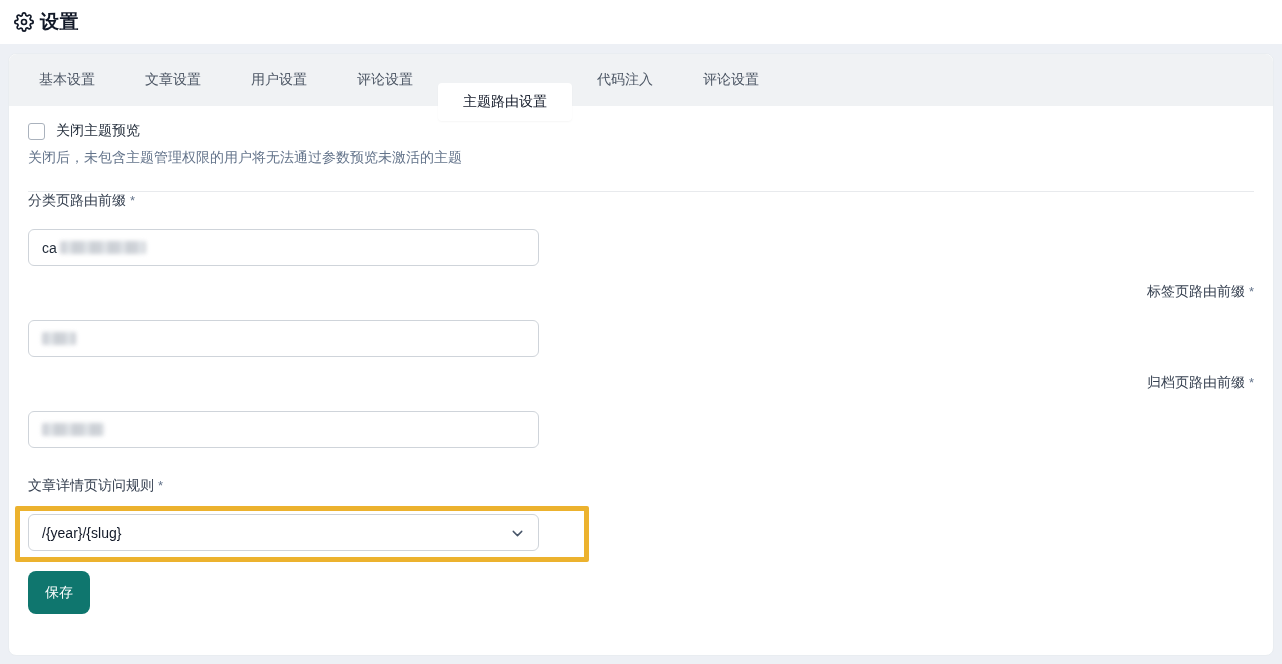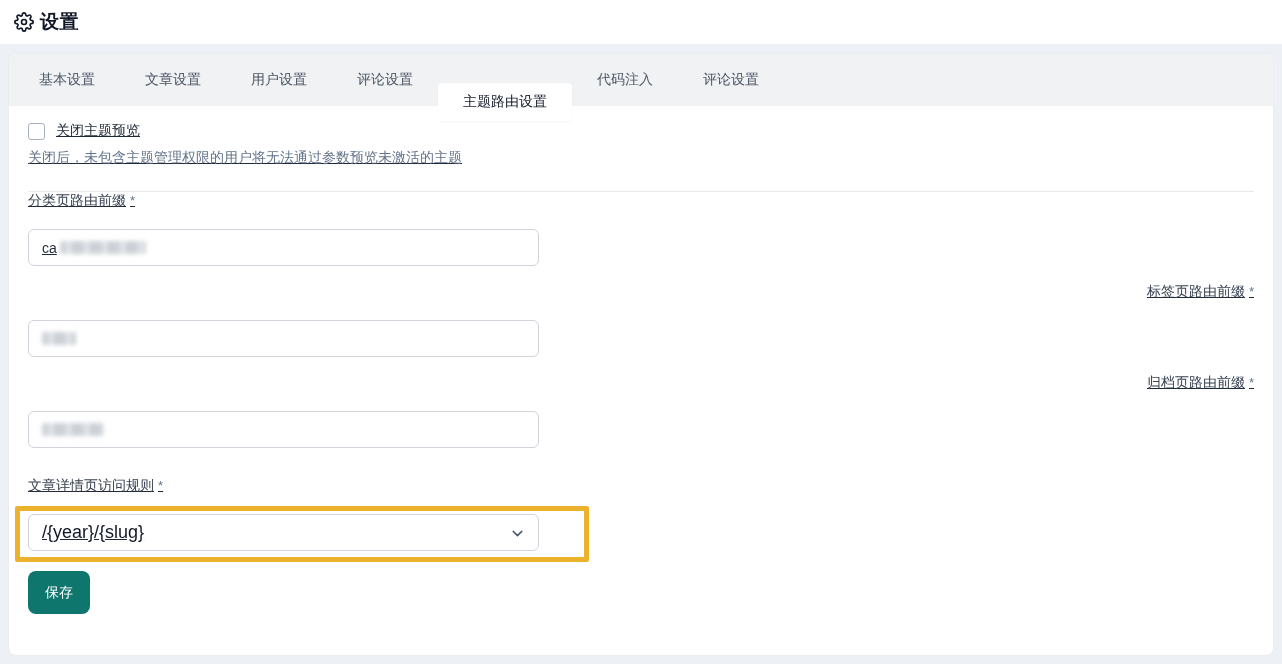--- a/index.html
+++ b/index.html
@@ -32,21 +32,21 @@
     padding:10px 25px; font-size:14px; color:#4b5563; cursor:pointer;
     border-radius:4px; white-space:nowrap;
   }
   .tab.active {
     background:#ffffff; color:#111827; font-weight:500;
     box-shadow:0 1px 2px rgba(0,0,0,.04);
     margin-top:44px;
   }
 
   
-  .content { padding:16px 19px 1px 19px;text-decoration:underline; }
+  .content { padding:16px 19px 1px 19px; }
 
   .check-row { display:flex; align-items:center; gap:11px; }
   .checkbox {
     width:17px; height:17px; border:1.5px solid #aab2bd; border-radius:3px;
     background:#fff; appearance:none; -webkit-appearance:none; cursor:pointer;
   }
   .check-label { font-size:14px; color:#1f2937; cursor:pointer; }
   .help-text { margin-top:9px; font-size:14px; color:#64748b; }
 
   .divider { border:none; border-top:1px solid #e8eaed; margin-top:24px; }
@@ -65,21 +65,21 @@
     display:inline-block; height:13px; border-radius:2px; margin-left:3px;
     background:repeating-linear-gradient(90deg,#c3c8cf 0 6px,#d8dce1 6px 12px,#bfc4cb 12px 18px);
     filter:blur(2px); opacity:.8;
   }
   .r-w1 { width:86px; } .r-w2 { width:34px; margin-left:0; } .r-w3 { width:62px; margin-left:0; }
 
   .select-field { margin-top:29px; }
   .select-wrap { position:relative; margin-top:19px; width:511px; }
   .select {
     width:511px; height:37px; border:1px solid #cfd4da; border-radius:6px;
-    background:#fff; padding:0 36px 0 13px; font-size:18px; color:#111827;
+    background:#fff; padding:0 36px 0 13px; font-size:14px; color:#111827;
     display:flex; align-items:center; cursor:pointer; position:relative; z-index:2;
   }
   .select .chev { position:absolute; right:12px; top:10px; width:17px; height:17px; }
   .annotation-box {
     position:absolute; top:-8px; left:-13px; right:-50px; bottom:-11px;
     border:5px solid #ecb22e; border-radius:2px; pointer-events:none; z-index:1;
   }
 
   .save-btn {
     margin-top:20px; height:43px; min-width:59px; padding:0 17px;

